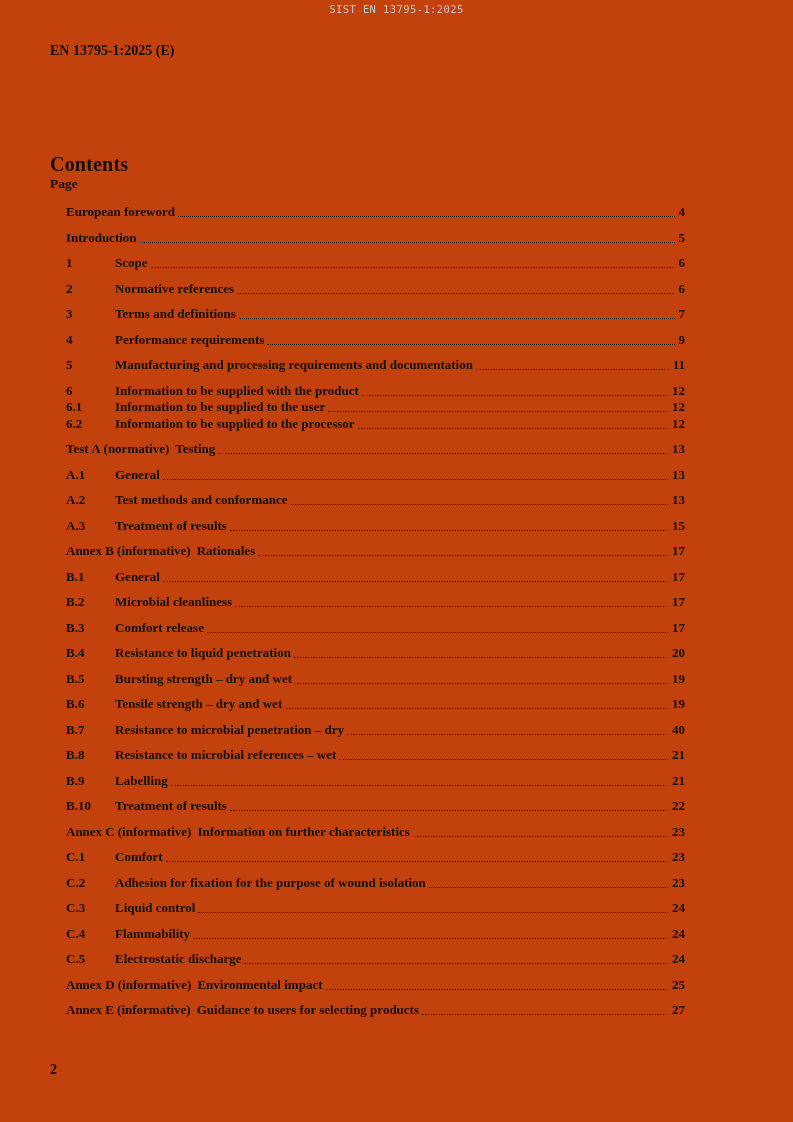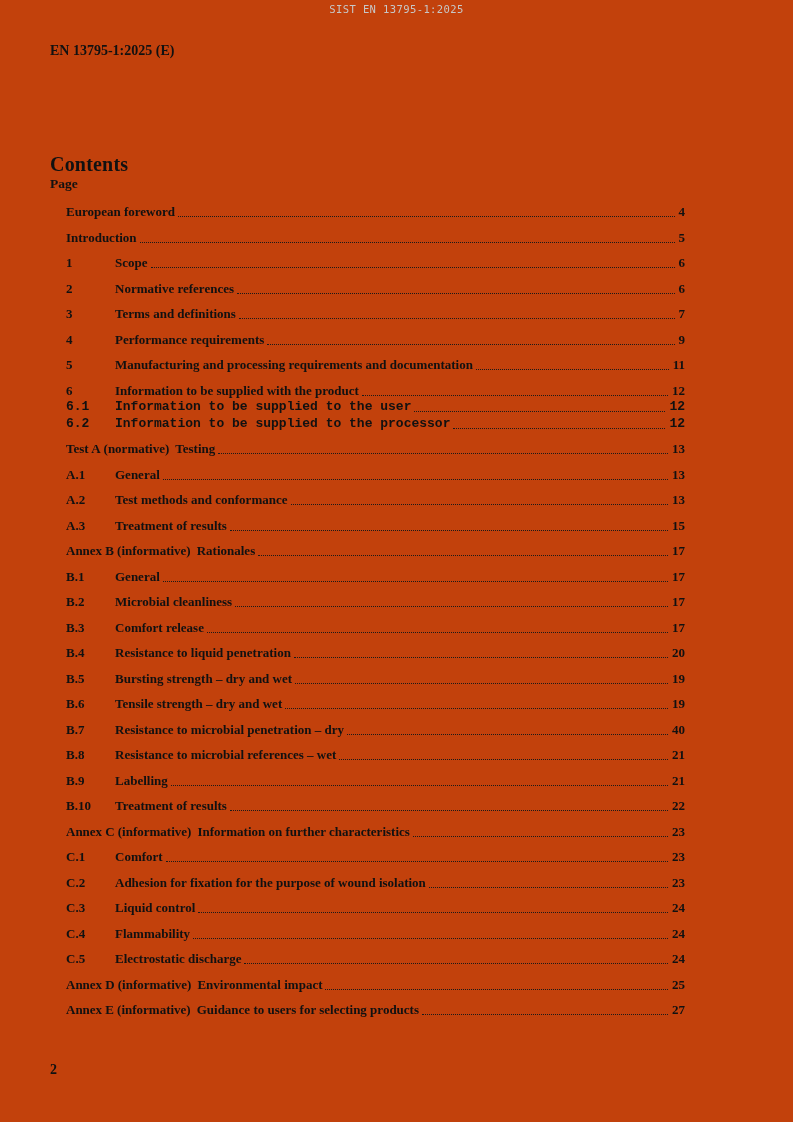--- a/index.html
+++ b/index.html
@@ -33,21 +33,21 @@
   .toc {
     position:absolute; top:204px; left:50px; right:108px;margin-left:16px;
   }
   .toc-row {
     display:flex; align-items:baseline;
     font-size:13px; font-weight:bold; line-height:15px;
     margin-top:10.5px;
     cursor:default;
   }
   .toc-row:first-child { margin-top:0; }
-  .toc-row.tight { margin-top:1.5px;font-family:Liberation Mono, monospace; }
+  .toc-row.tight { margin-top:1.5px; }
   .toc-num { flex:none; width:49px; }
   .toc-num:empty { display:none; }
   .toc-pre:empty, .toc-mid:empty { display:none; }
   .toc-mid { font-weight:bold; margin-left:3px; margin-right:6px; }
   .toc-leader {
     flex:1 1 auto; min-width:14px;
     align-self:flex-end;
     border-bottom:1.5px dotted #1a1a1a;
     margin:0 2px 2px 3px;
     height:0;

